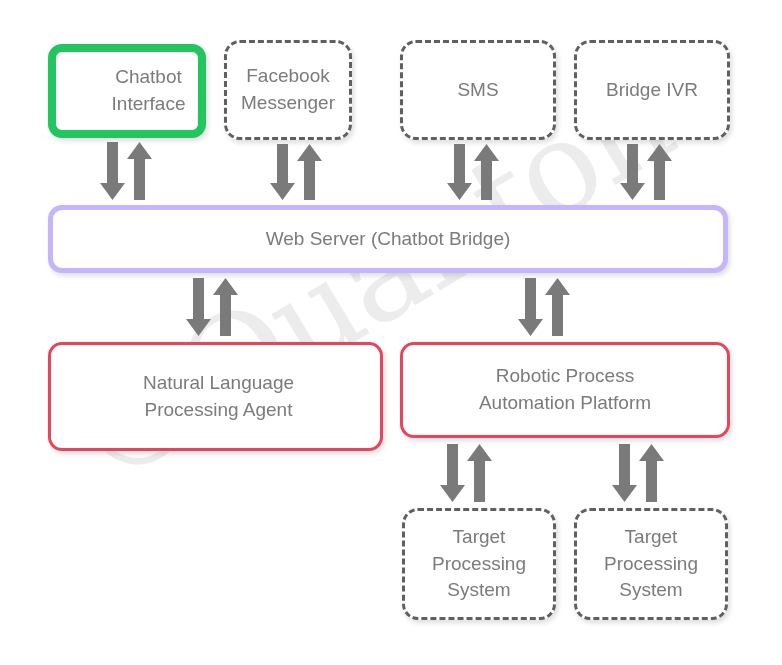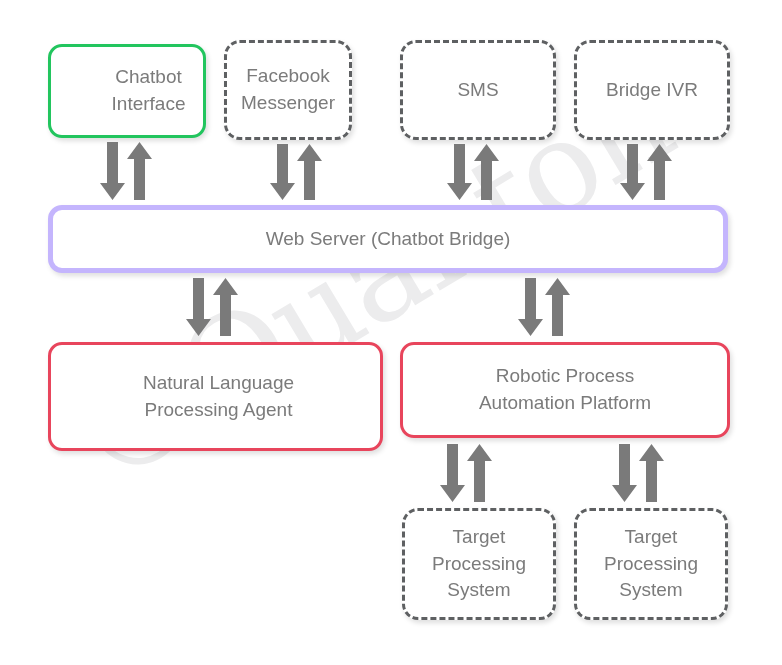--- a/index.html
+++ b/index.html
@@ -49,21 +49,21 @@
     justify-content: center;
     text-align: center;
     color: #7b7b7b;
     font-size: 19px;
     line-height: 1.42;
     z-index: 2;
     box-shadow: 2px 3px 5px rgba(0,0,0,0.13);
   }
   .node .label { display: block; padding: 0 6px; }
 
-  .node.solid-blue { border: 3px solid #22c55e; padding-left: 43px; }
+  .node.solid-blue { border: 8px solid #22c55e; padding-left: 43px; }
   .node.solid-gold { border: 5px solid #c4b5fd; }
   .node.solid-red  { border: 3px solid #e8455c; }
   .node.dashed-gray {
     border: 3px dashed #5e6062;
     border-radius: 16px;
   }
 
   
   .arrow {
     position: absolute;

